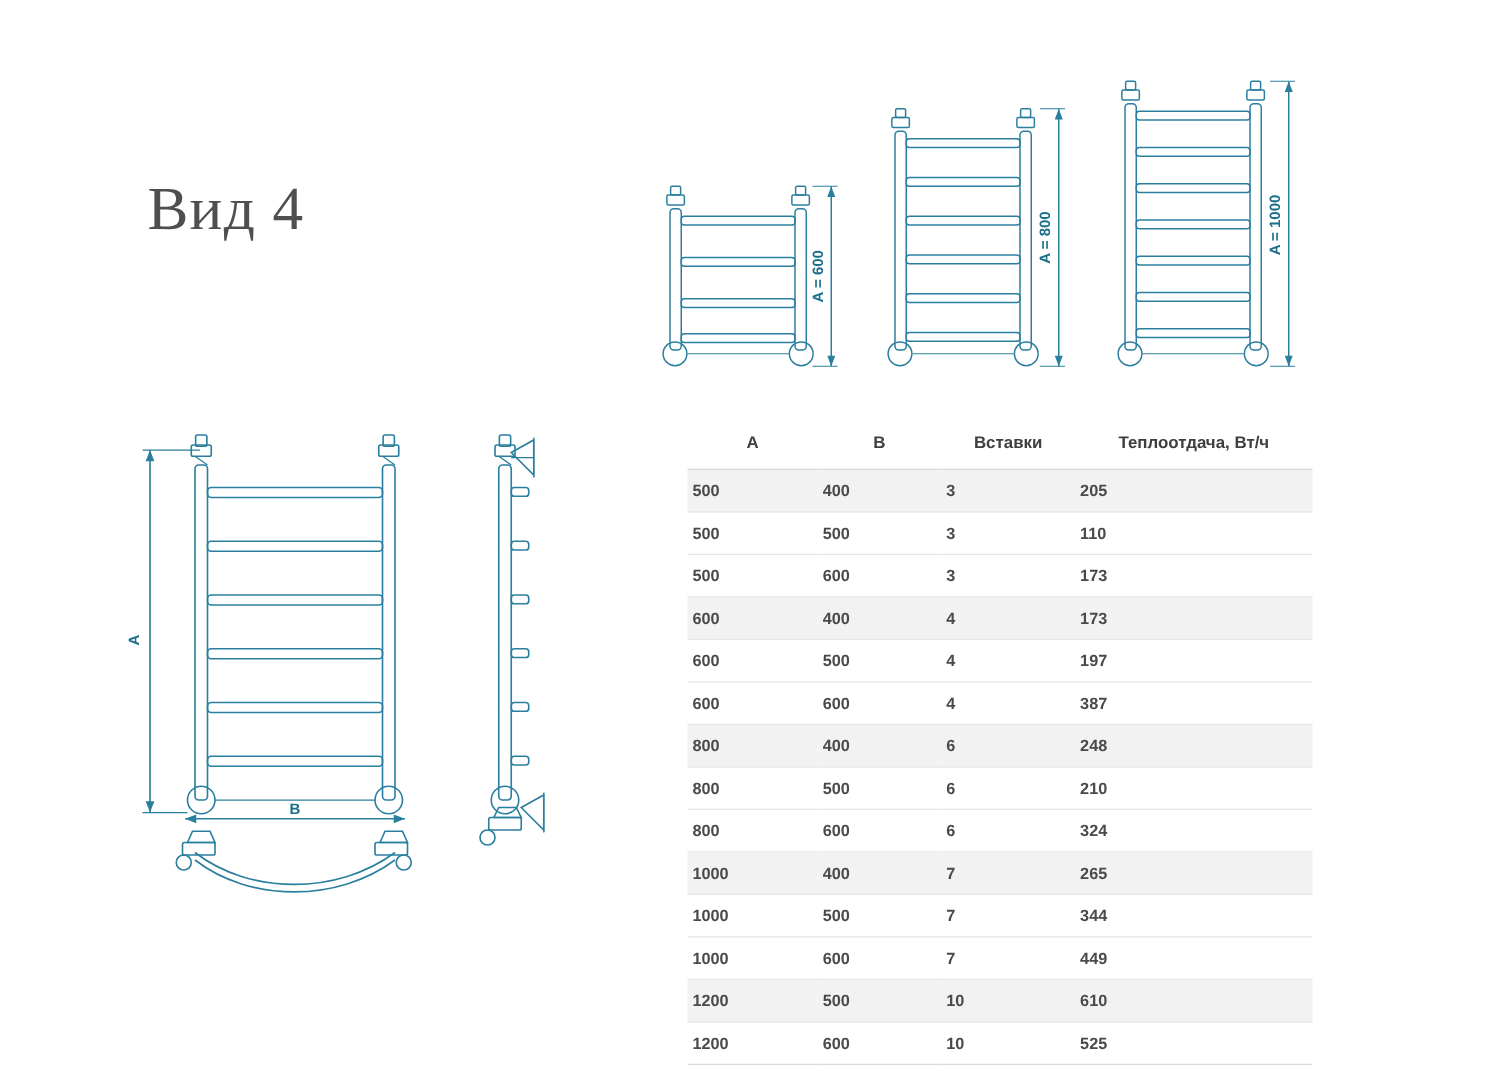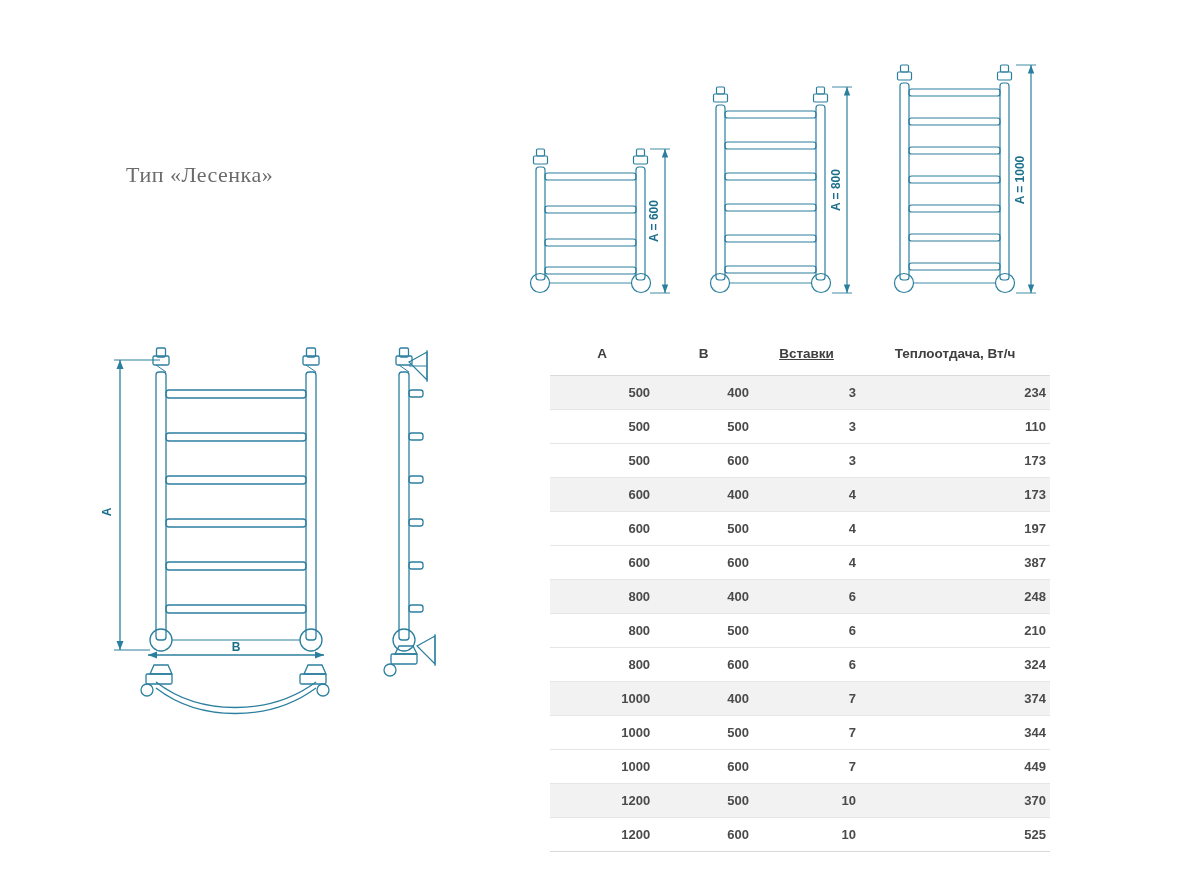--- a/index.html
+++ b/index.html
@@ -60,49 +60,49 @@
   #spec-table th {
     font-weight: bold;
     font-size: 13.5px;
     color: #3f3f3f;
     padding: 8px 4px 14px 4px;
     text-align: center;
     border-bottom: 1px solid #d9d9d9;
     white-space: nowrap;
   }
   #spec-table td {
-    text-align: right;
+    text-align: left;
     padding: 9px 4px;
     color: #4a4a4a;
     border-bottom: 1px solid #e6e6e6;
     font-weight: bold;
     font-size: 13px;
   }
   #spec-table tbody tr.shaded td {
     background: #f2f2f2;
   }
   #spec-table tbody tr:last-child td {
     border-bottom: 1px solid #d9d9d9;
   }
   .col-a { width: 105px; }
   .col-b { width: 100px; }
-  .col-c { width: 105px; text-decoration: underline; }
+  .col-c { width: 105px; }
   .col-d { width: 190px; }
 
   .dim-label {
     font-size: 12px;
     font-weight: bold;
     fill: #1b6f8a;
   }
 </style>
 </head>
 <body>
 
 <div id="title-block">
-  <div id="subtitle">Тип «Лесенка»</div>
+  <h1 id="main-title">Вид 4</h1>
 </div>
 
 <div class="drawing" id="drawing-main">
 <svg width="290" height="420" viewBox="0 0 290 420" xmlns="http://www.w3.org/2000/svg">
   <g fill="none" stroke="#2b7f9e" stroke-width="1.3">
 
     <line x1="30" y1="30" x2="30" y2="320"></line>
     <path d="M30 30 l-3.5 9 h7 z" fill="#2b7f9e" stroke="none"></path>
     <path d="M30 320 l-3.5 -9 h7 z" fill="#2b7f9e" stroke="none"></path>
     <line x1="24" y1="30" x2="70" y2="30" stroke-width="1"></line>
@@ -267,21 +267,21 @@
       <th class="col-b">B</th>
       <th class="col-c">Вставки</th>
       <th class="col-d">Теплоотдача, Вт/ч</th>
     </tr>
   </thead>
   <tbody>
     <tr class="shaded">
       <td>500</td>
       <td>400</td>
       <td>3</td>
-      <td>234</td>
+      <td>205</td>
     </tr>
     <tr>
       <td>500</td>
       <td>500</td>
       <td>3</td>
       <td>110</td>
     </tr>
     <tr>
       <td>500</td>
       <td>600</td>
@@ -321,39 +321,39 @@
     <tr>
       <td>800</td>
       <td>600</td>
       <td>6</td>
       <td>324</td>
     </tr>
     <tr class="shaded">
       <td>1000</td>
       <td>400</td>
       <td>7</td>
-      <td>374</td>
+      <td>265</td>
     </tr>
     <tr>
       <td>1000</td>
       <td>500</td>
       <td>7</td>
       <td>344</td>
     </tr>
     <tr>
       <td>1000</td>
       <td>600</td>
       <td>7</td>
       <td>449</td>
     </tr>
     <tr class="shaded">
       <td>1200</td>
       <td>500</td>
       <td>10</td>
-      <td>370</td>
+      <td>610</td>
     </tr>
     <tr>
       <td>1200</td>
       <td>600</td>
       <td>10</td>
       <td>525</td>
     </tr>
   </tbody>
 </table>
 

